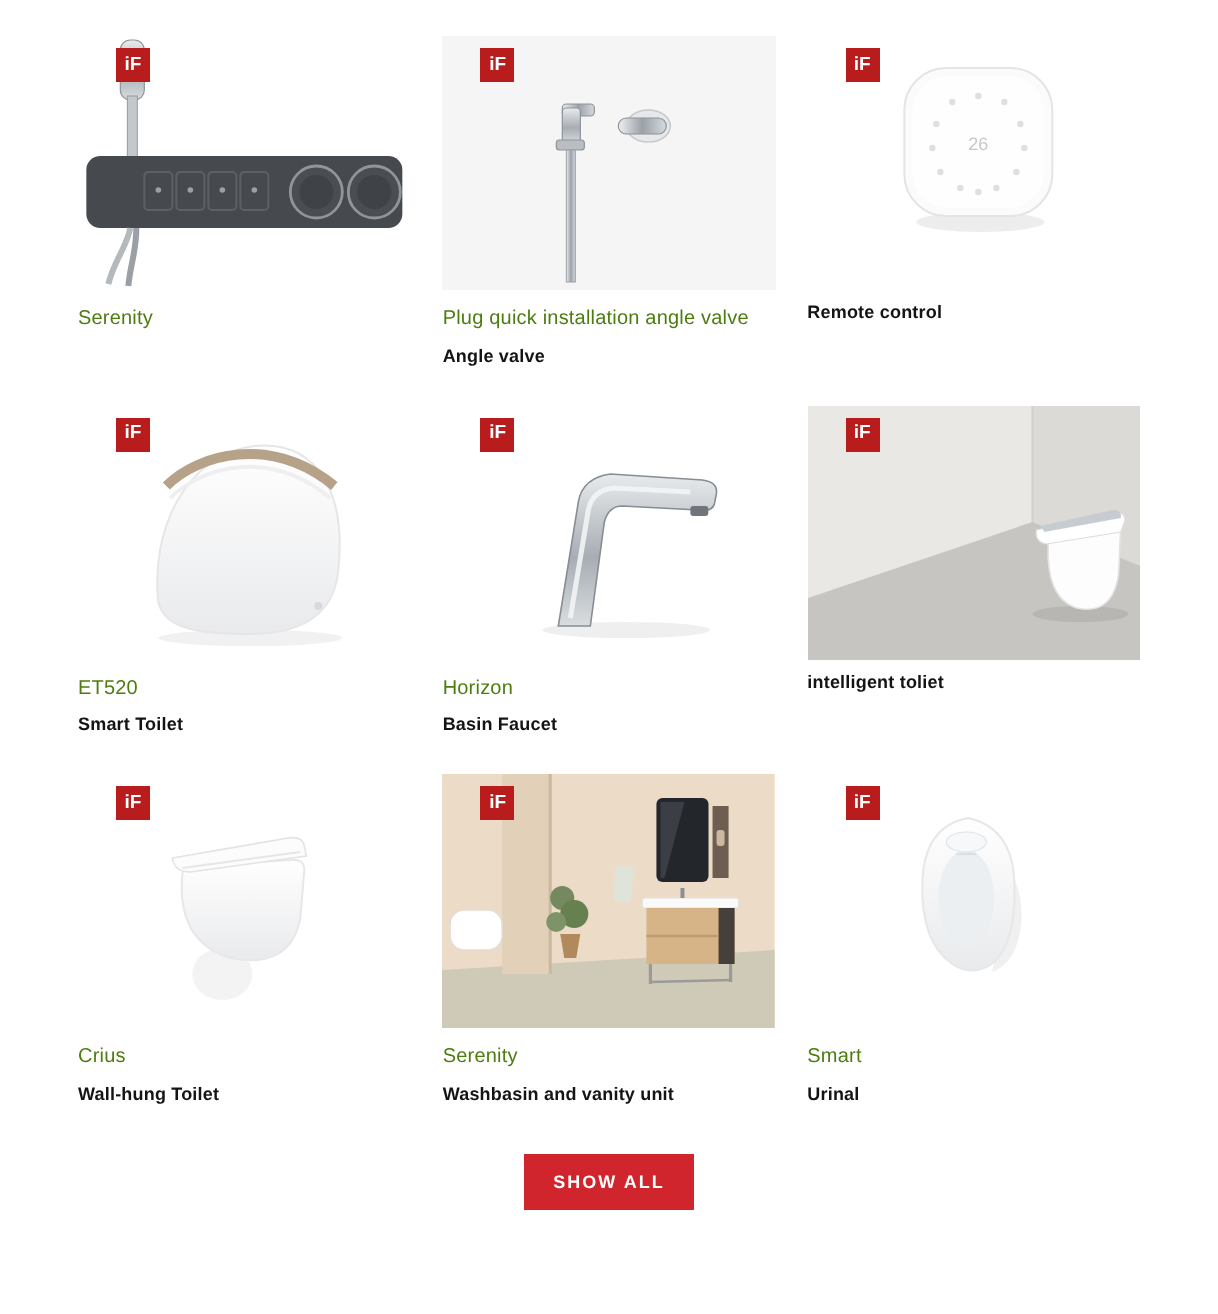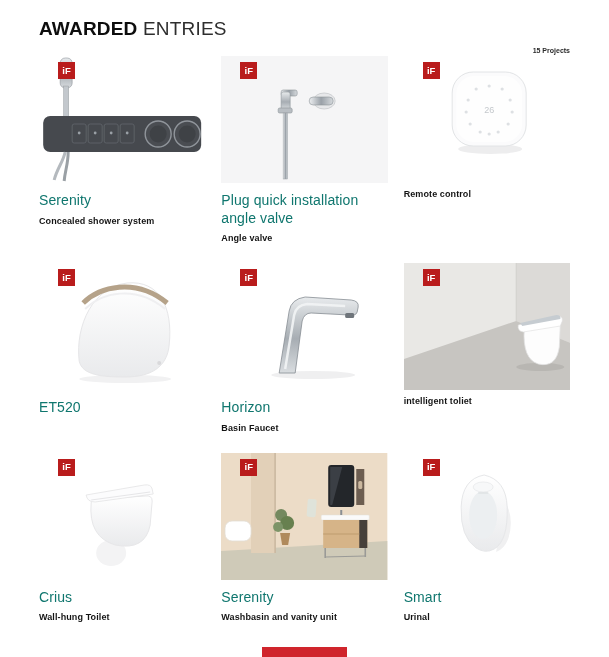--- a/index.html
+++ b/index.html
@@ -16,21 +16,21 @@
 
   
   .grid { display:grid; grid-template-columns:repeat(3,1fr); column-gap:16px; row-gap:20px; margin-top:0; }
   .card { cursor:pointer; }
   .thumb { position:relative; height:127px; width:100%; background:#ffffff; overflow:hidden; }
   .thumb.gray  { background:#f5f5f6; }
   .thumb svg { display:block; width:100%; height:100%; }
   .if-badge { position:absolute; top:6px; left:19px; width:17px; height:17px;
               background:#b91c1c; color:#ffffff; font-weight:700; font-size:9.5px;
               display:flex; align-items:center; justify-content:center; line-height:1; }
-  .title { margin-top:9px; font-size:14px; font-weight:400; color:#0f766e; line-height:1.25; letter-spacing:.1px; }
+  .title { margin-top:9px; font-size:10px; font-weight:400; color:#4d7c0f; line-height:1.25; letter-spacing:.1px; }
   .subtitle { margin-top:6px; font-size:9px; font-weight:700; color:#141414; letter-spacing:.1px; }
 
   
   .footer { text-align:center; margin-top:25px; }
   .show-all { display:inline-block; background:#d0252c; color:#ffffff; border:none;
               font-family:"Liberation Sans", sans-serif; font-size:9px; font-weight:700;
               letter-spacing:1px; padding:9px 15px; min-width:77px; cursor:pointer; }
 </style>
 </head>
 <body>
@@ -49,24 +49,20 @@
     </linearGradient>
     <linearGradient id="g-white" x1="0" y1="0" x2="0" y2="1">
       <stop offset="0" stop-color="#ffffff"></stop>
         <stop offset="1" stop-color="#e9eaec"></stop>
     </linearGradient>
   </defs>
 </svg>
 
 <div class="page">
 
-  <div class="hdr">
-    <h1><span class="b">AWARDED</span> <span class="r">ENTRIES</span></h1>
-    <div class="count">15 Projects</div>
-  </div>
 
   <div class="grid">
 
     <article class="card">
       <div class="thumb">
         <span class="if-badge">iF</span>
         <svg viewBox="0 0 166 127">
           <rect x="21" y="2" width="12" height="30" rx="5" fill="url(#g-chrome-v)" stroke="#8e949a" stroke-width="0.6"></rect>
           <rect x="24.5" y="30" width="5" height="36" fill="#c3c8cd" stroke="#969ba0" stroke-width="0.5"></rect>
           <rect x="4" y="60" width="158" height="36" rx="7" fill="#46494e"></rect>
@@ -84,21 +80,20 @@
           </g>
           <circle cx="119" cy="78" r="13" fill="#4a4d52" stroke="#90959b" stroke-width="1.4"></circle>
           <circle cx="119" cy="78" r="8.5" fill="#3f4246"></circle>
           <circle cx="148" cy="78" r="13" fill="#4a4d52" stroke="#90959b" stroke-width="1.4"></circle>
           <circle cx="148" cy="78" r="8.5" fill="#3f4246"></circle>
           <path d="M26,96 C24,106 18,112 15,124" stroke="#b4b9be" stroke-width="3" fill="none"></path>
           <path d="M29,96 C29,108 26,114 25,125" stroke="#9aa0a5" stroke-width="3" fill="none"></path>
         </svg>
       </div>
       <h3 class="title">Serenity</h3>
-      <p class="subtitle">Concealed shower system</p>
     </article>
 
     <article class="card">
       <div class="thumb gray">
         <span class="if-badge">iF</span>
         <svg viewBox="0 0 166 127">
           <ellipse cx="103" cy="45" rx="11" ry="8" fill="#e7e8ea" stroke="#c7c9cc" stroke-width="0.8"></ellipse>
           <rect x="88" y="41" width="24" height="8" rx="4" fill="url(#g-chrome)" stroke="#8d9399" stroke-width="0.6"></rect>
           <rect x="60" y="34" width="16" height="6" rx="2" fill="url(#g-chrome)" stroke="#8d9399" stroke-width="0.6"></rect>
           <rect x="60" y="36" width="9" height="18" rx="2" fill="url(#g-chrome-v)" stroke="#8d9399" stroke-width="0.6"></rect>
@@ -142,20 +137,21 @@
         <span class="if-badge">iF</span>
         <svg viewBox="0 0 166 127">
           <ellipse cx="86" cy="116" rx="46" ry="4" fill="#f1f1f2"></ellipse>
           <path d="M40,98 C36,62 54,24 88,20 C120,17 134,44 130,82 C128,104 112,114 86,114 C62,114 43,112 40,98 Z" fill="url(#g-white)" stroke="#e6e6e8" stroke-width="1"></path>
           <path d="M44,40 C60,24 96,14 128,40" stroke="#b5a289" stroke-width="5" fill="none"></path>
           <path d="M46,46 C62,30 96,21 126,46" stroke="#efeff1" stroke-width="2" fill="none"></path>
           <circle cx="120" cy="100" r="2" fill="#d9d9db"></circle>
         </svg>
       </div>
       <h3 class="title">ET520</h3>
+      <p class="subtitle">Smart Toilet</p>
     </article>
 
     <article class="card">
       <div class="thumb">
         <span class="if-badge">iF</span>
         <svg viewBox="0 0 166 127">
           <ellipse cx="92" cy="112" rx="42" ry="4" fill="#efeff0"></ellipse>
           <path d="M58,110 L68,48 Q70,36 84,34 L130,37 Q138,38 137,44 L136,49 Q135,53 128,52 L90,50 Q83,50 81,58 L74,110 Z" fill="url(#g-chrome-v)" stroke="#878d93" stroke-width="0.8"></path>
           <path d="M64,106 L73,52 Q75,42 86,41 L124,43" stroke="#f2f4f5" stroke-width="2.5" fill="none" opacity="0.9"></path>
           <rect x="124" y="50" width="9" height="5" rx="1.5" fill="#6f757b"></rect>

